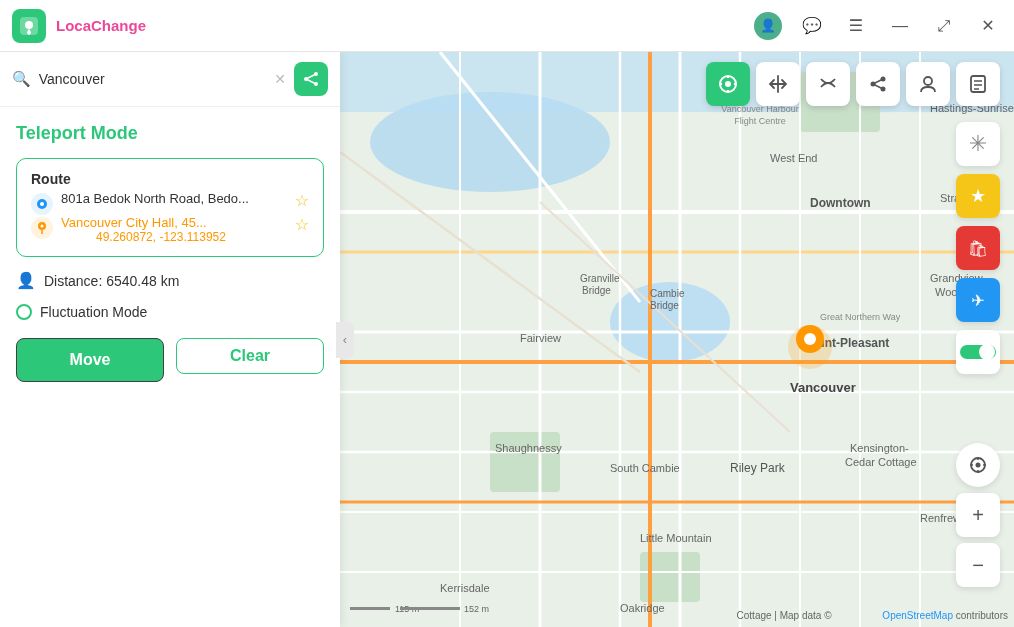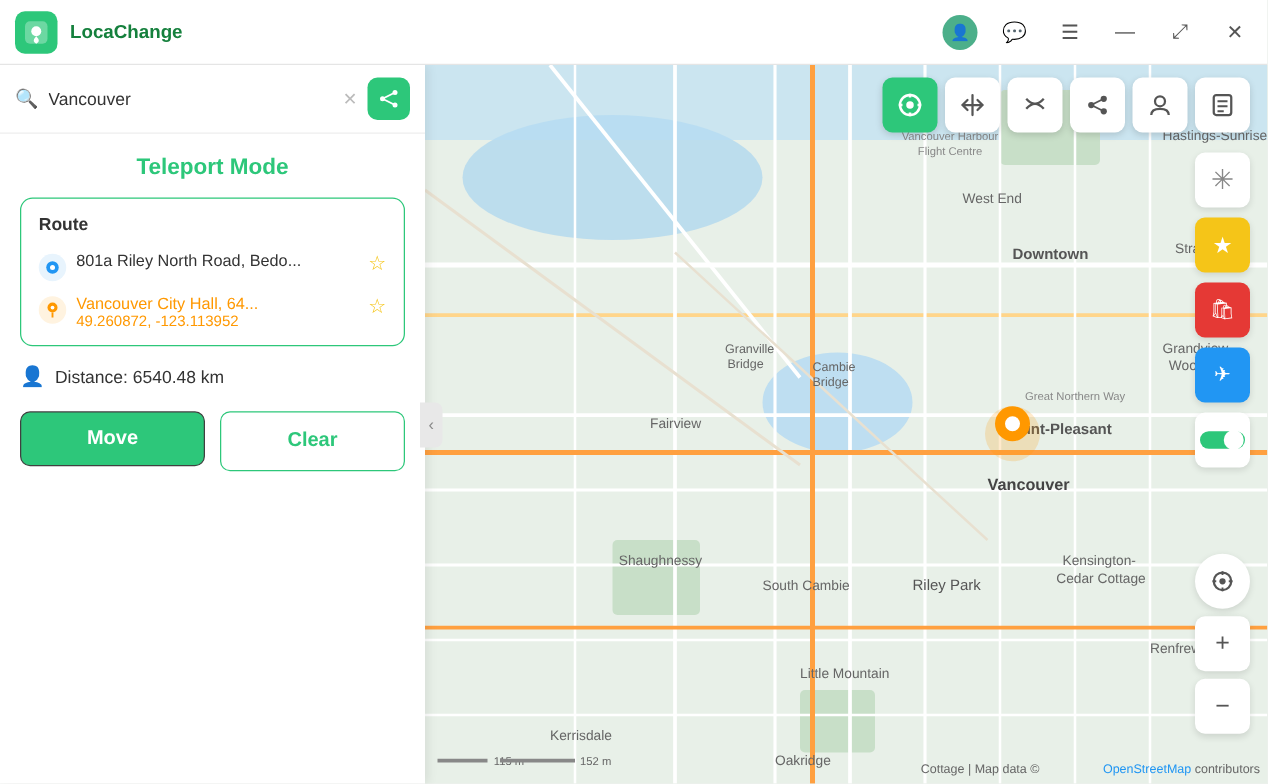--- a/index.html
+++ b/index.html
@@ -8,21 +8,21 @@
     
     .title-bar {
       display: flex; align-items: center; height: 52px;
       background: #fff; border-bottom: 1px solid #e5e5e5;
       padding: 0 12px; gap: 10px; position: relative; z-index: 10;
     }
     .app-logo {
       width: 34px; height: 34px; background: #2dc77a; border-radius: 8px;
       display: flex; align-items: center; justify-content: center; color: #fff; font-size: 18px;
     }
-    .app-title { font-size: 15px; font-weight: 600; color: #15803d; }
+    .app-title { font-size: 15px; font-weight: 600; color: #ec4899; }
     .title-spacer { flex: 1; }
     .title-controls { display: flex; gap: 16px; align-items: center; }
     .title-icon { width: 28px; height: 28px; display: flex; align-items: center; justify-content: center; cursor: pointer; color: #555; font-size: 16px; }
     .avatar-circle { width: 28px; height: 28px; border-radius: 50%; background: #4caf8a; display: flex; align-items: center; justify-content: center; color: #fff; font-size: 13px; }
 
     
     .main { display: flex; position: relative; height: calc(627px - 52px); }
 
     
     .left-panel {
@@ -42,51 +42,51 @@
       background: transparent;
     }
     .search-clear { color: #bbb; cursor: pointer; font-size: 14px; }
     .search-share {
       width: 34px; height: 34px; background: #2dc77a; border-radius: 8px;
       display: flex; align-items: center; justify-content: center; color: #fff; cursor: pointer; font-size: 16px;
     }
 
     
     .panel-content { padding: 16px; flex: 1; display: flex; flex-direction: column; gap: 14px; }
-    .panel-title { text-align: center; font-size: 18px; font-weight: 700; color: #2dc77a; }
+    .panel-title { font-size: 18px; font-weight: 700; color: #2dc77a; }
 
     .route-box {
       border: 1.5px solid #2dc77a; border-radius: 10px; padding: 12px 14px;
-      display: flex; flex-direction: column; gap: 10px;
+      display: flex; flex-direction: column; 
     }
     .route-label { font-size: 14px; font-weight: 600; color: #333; margin-bottom: 4px; }
     .route-item { display: flex; align-items: flex-start; gap: 8px; }
     .route-dot { width: 22px; height: 22px; border-radius: 50%; display: flex; align-items: center; justify-content: center; font-size: 11px; flex-shrink: 0; margin-top: 2px; }
     .route-dot.blue { background: #e8f4fd; color: #2196f3; }
     .route-dot.orange { background: #fff3e0; color: #ff9800; }
     .route-text { flex: 1; }
     .route-name { font-size: 13px; color: #333; font-weight: 500; white-space: nowrap; overflow: hidden; text-overflow: ellipsis; max-width: 200px; }
     .route-coords { font-size: 12px; color: #999; }
     .route-name.orange-text { color: #ff9800; }
-    .route-coords.orange-text { color: #ff9800; }
+    .route-coords.orange-text { color: #ff9800; margin-left: 35px; }
     .star-btn { color: #f5c518; font-size: 16px; cursor: pointer; flex-shrink: 0; }
 
     .info-row { display: flex; align-items: center; gap: 8px; font-size: 14px; color: #333; }
     .info-icon { font-size: 16px; }
     .info-icon.green { color: #2dc77a; }
     .fluctuation-circle { width: 16px; height: 16px; border-radius: 50%; border: 2px solid #2dc77a; flex-shrink: 0; }
 
     .action-row { display: flex; gap: 12px; margin-top: 4px; }
     .btn-move {
       flex: 1; height: 44px; background: #2dc77a; color: #fff; border: 1px solid #404040;
       border-radius: 8px; font-size: 16px; font-weight: 600; cursor: pointer;
       display: flex; align-items: center; justify-content: center;
     }
     .btn-clear {
-      flex: 1; height: 48px; background: #fff; color: #2dc77a; border: 1.5px solid #2dc77a;
+      flex: 1; height: 36px; background: #fff; color: #2dc77a; border: 1.5px solid #2dc77a;
       border-radius: 8px; font-size: 16px; font-weight: 600; cursor: pointer;
       display: flex; align-items: center; justify-content: center;
     }
 
     
     .collapse-arrow {
       position: absolute; right: -14px; top: 50%; transform: translateY(-50%);
       width: 18px; height: 36px; background: #e8e8e8; border-radius: 0 6px 6px 0;
       display: flex; align-items: center; justify-content: center;
       cursor: pointer; color: #888; font-size: 13px; z-index: 10;
@@ -195,46 +195,50 @@
         <div class="route-label">Route</div>
 
         <div class="route-item">
           <div class="route-dot blue">
             <svg width="14" height="14" viewBox="0 0 14 14">
                 <circle cx="7" cy="7" r="5" fill="#2196f3"></circle>
                 <circle cx="7" cy="7" r="2" fill="white"></circle>
               </svg>
           </div>
           <div class="route-text">
-            <div class="route-name">801a Riley North Road, Bedo...</div>
+            <div class="route-name">801a Bedok North Road, Bedo...</div>
           </div>
           <span class="star-btn">☆</span>
         </div>
 
         <div class="route-item">
           <div class="route-dot orange">
             <svg width="14" height="14" viewBox="0 0 14 14">
                 <circle cx="7" cy="5" r="4" fill="#ff9800"></circle>
                 <circle cx="7" cy="5" r="1.5" fill="white"></circle>
                 <path d="M7 9 L7 13" stroke="#ff9800" stroke-width="1.5"></path>
               </svg>
           </div>
           <div class="route-text">
-            <div class="route-name orange-text">Vancouver City Hall, 64...</div>
+            <div class="route-name orange-text">Vancouver City Hall, 45...</div>
             <div class="route-coords orange-text">49.260872, -123.113952</div>
           </div>
           <span class="star-btn">☆</span>
         </div>
       </div>
 
       <div class="info-row">
         <span class="info-icon green">👤</span>
         <span>Distance: 6540.48 km</span>
       </div>
 
+      <div class="info-row">
+        <div class="fluctuation-circle"></div>
+        <span>Fluctuation Mode</span>
+      </div>
 
       <div class="action-row">
         <button class="btn-move">Move</button>
         <button class="btn-clear">Clear</button>
       </div>
     </div>
 
     <div class="collapse-arrow">‹</div>
   </div>
 

